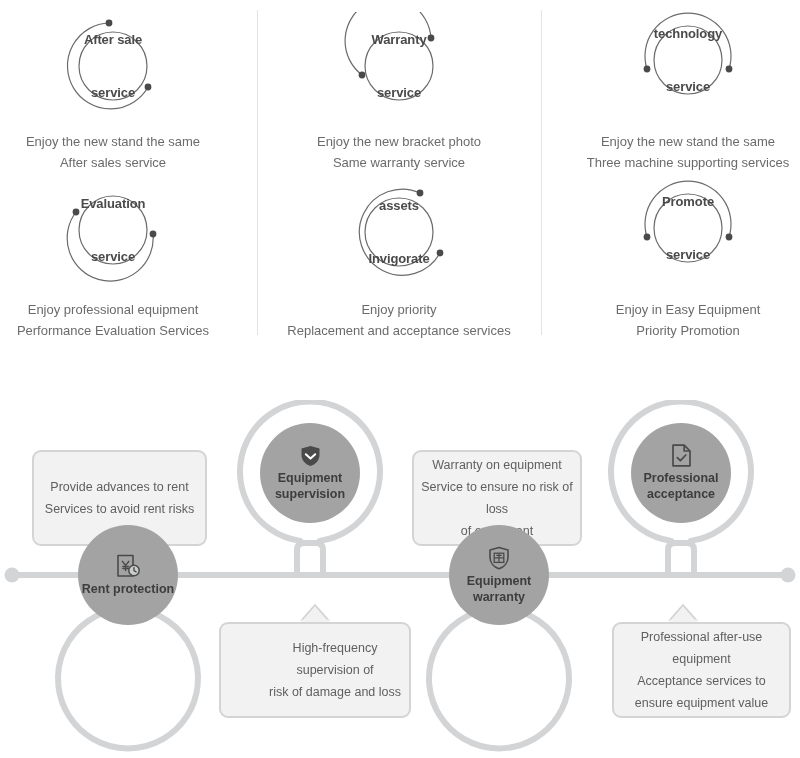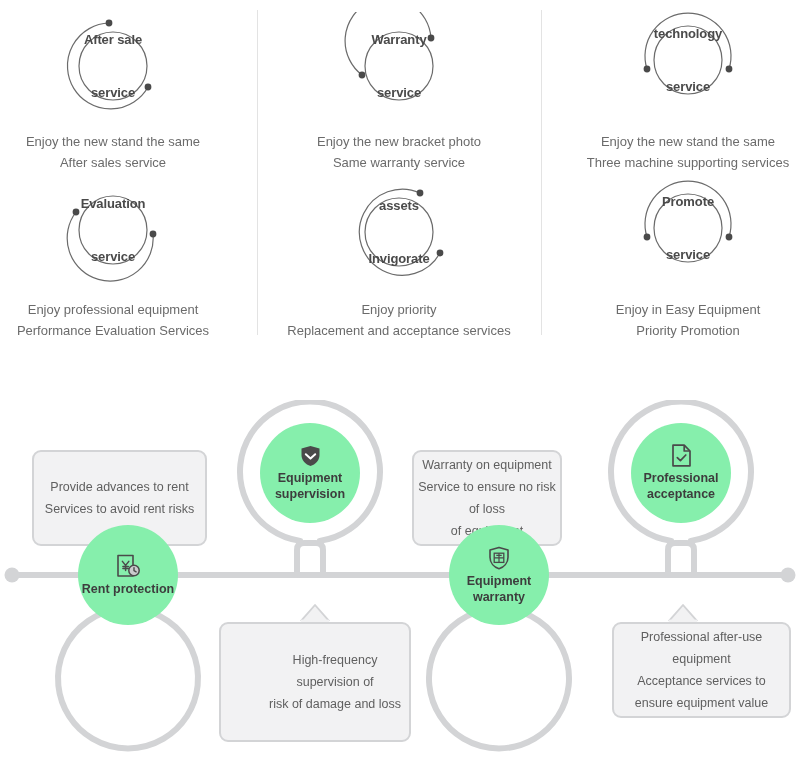--- a/index.html
+++ b/index.html
@@ -28,21 +28,21 @@
   .cell-desc{margin-top:11px;font-size:13px;line-height:21px;color:#6b6b6b;}
   .cell-desc span{display:block;white-space:nowrap;}
 
   
   .bottom-section{position:absolute;left:0;top:400px;width:800px;height:358px;}
   .bottom-section > svg.wires{position:absolute;left:0;top:0;}
 
   .node{position:absolute;width:140px;height:140px;}
   .node .inner{
     position:absolute;left:20px;top:20px;width:100px;height:100px;border-radius:50%;
-    background:#86efac;display:flex;flex-direction:column;align-items:center;justify-content:center;
+    background:#a3a3a3;display:flex;flex-direction:column;align-items:center;justify-content:center;
   }
   .node .ico{margin-bottom:3px;line-height:0;}
   .node .nlabel{
     font-size:12.5px;line-height:16px;color:#3d3d3d;font-weight:600;text-align:center;
   }
   .node .nlabel span{display:block;white-space:nowrap;}
 
   .callout{
     position:absolute;background:#f2f2f3;border:2px solid #d3d4d6;border-radius:9px;
     box-sizing:border-box;display:flex;align-items:center;justify-content:center;
@@ -229,29 +229,29 @@
       <line x1="1" y1="17" x2="31" y2="17" stroke="#f2f2f3" stroke-width="3"></line>
     </svg>
 
     <div class="callout" style="left:32px;top:50px;width:175px;height:96px;">
       <div class="ctext">
         <span>Provide advances to rent</span>
         <span>Services to avoid rent risks</span>
       </div>
     </div>
 
-    <div class="callout" style="left:412px;top:50px;width:150px;height:96px;">
+    <div class="callout" style="left:412px;top:50px;width:170px;height:96px;">
       <div class="ctext">
         <span>Warranty on equipment</span>
         <span>Service to ensure no risk of loss</span>
         <span>of equipment</span>
       </div>
     </div>
 
-    <div class="callout" style="left:219px;top:222px;width:192px;height:120px;padding-left:40px;">
+    <div class="callout" style="left:219px;top:222px;width:192px;height:96px;padding-left:40px;">
       <div class="ctext">
         <span>High-frequency supervision of</span>
         <span>risk of damage and loss</span>
       </div>
     </div>
 
     <div class="callout" style="left:592px;top:222px;width:179px;height:96px;margin-left:20px;">
       <div class="ctext">
         <span>Professional after-use equipment</span>
         <span>Acceptance services to</span>

